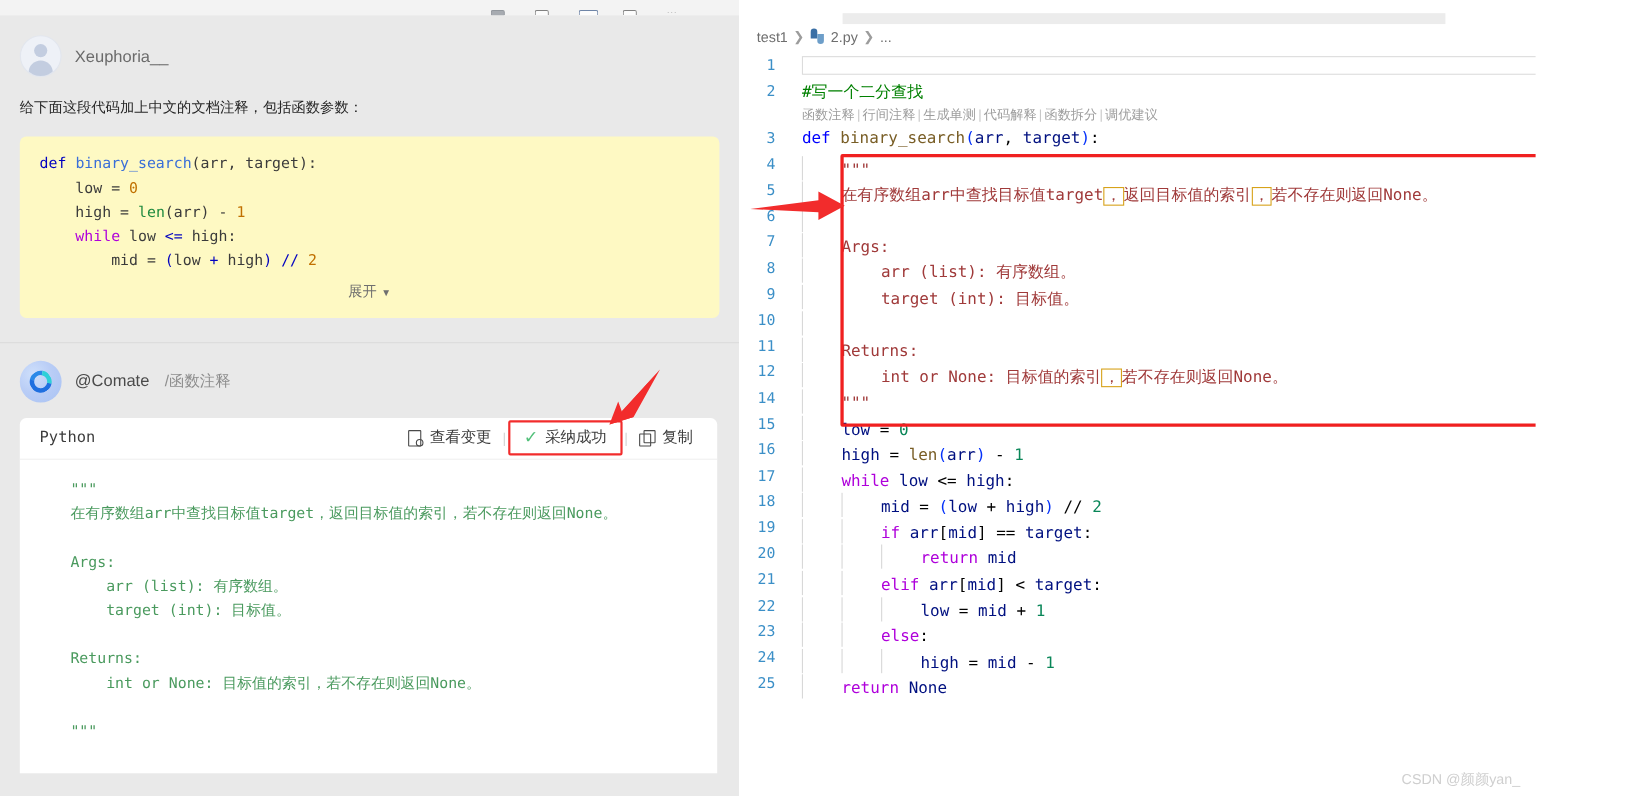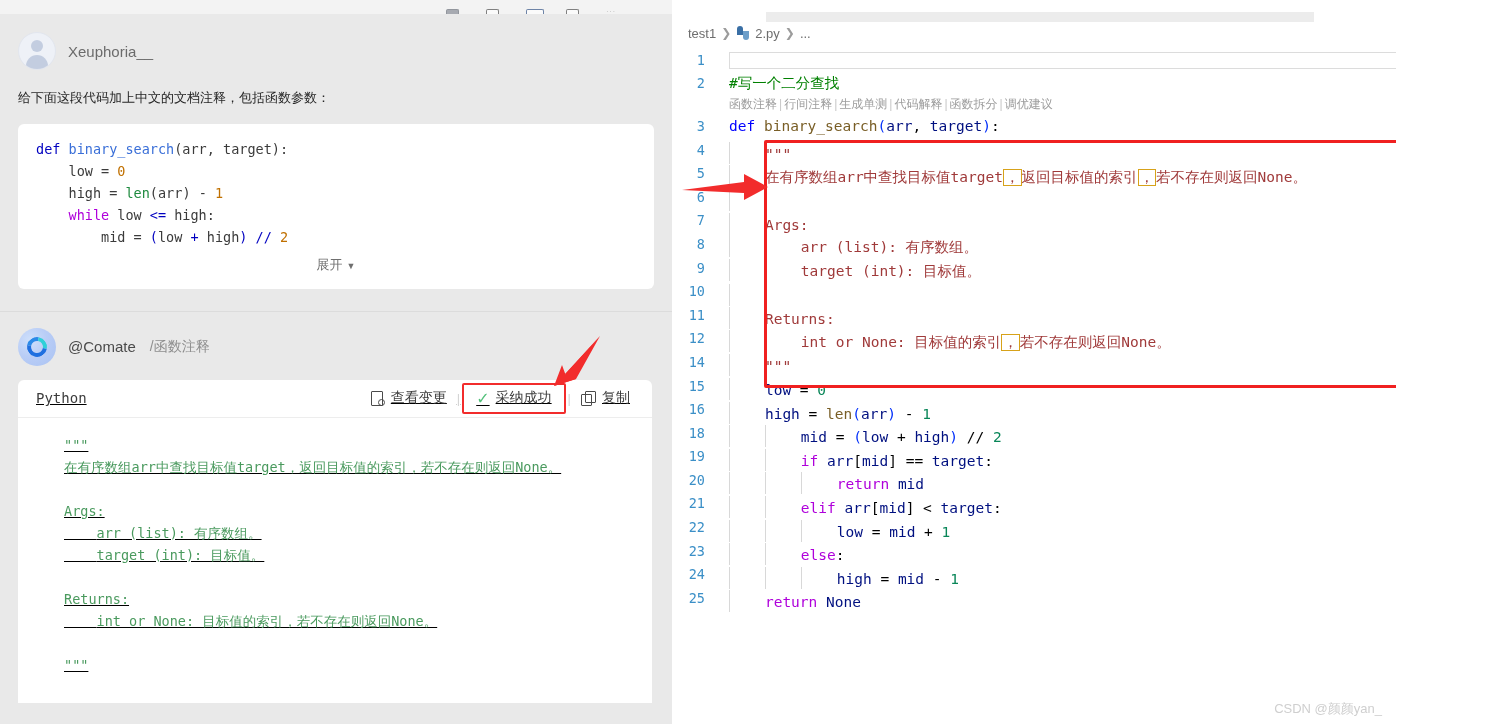--- a/index.html
+++ b/index.html
@@ -56,21 +56,21 @@
   .avatar-user::after {
     content:''; position:absolute; left:50%; top:22px; transform:translateX(-50%);
     width:22px; height:18px; border-radius:11px 11px 0 0; background:#c3cde0;
   }
   .user-name { font-size: 15px; color: #6b6b6b; }
   .user-text {
     margin-top: 18px; font-size: 13px; color: #262626; line-height: 1.5;
   }
 
   .code-card {
-    margin-top: 16px; background: #ffffff; border-radius: 6px;
+    margin-top: 16px; background: #fef9c3; border-radius: 6px;
     padding: 14px 18px 10px 18px;
     font-family: "DejaVu Sans Mono", "Liberation Mono", monospace;
     font-size: 13.5px; line-height: 22px;
   }
   .code-card pre { white-space: pre; font-family: inherit; }
   .expand-row {
     text-align: center; color: #6f6f6f; font-size: 13px;
     font-family: "Liberation Sans", sans-serif; padding: 6px 0 2px 0;
     cursor: pointer;
   }
@@ -91,21 +91,20 @@
     border: 4px solid #1f6fe0;
     border-right-color: #2fd0d8; border-top-color:#2b8ae8;
     transform: rotate(-35deg);
   }
   .bot-name { font-size: 15px; color: #4a4a4a; }
   .bot-cmd { font-size: 14px; color: #8d8d8d; margin-left: 2px; }
 
   .result-card {
     margin-top: 14px; background: #fff; border-radius: 6px 6px 0 0;
     overflow: hidden;
-    text-decoration: underline;
   }
   .result-head {
     display: flex; align-items: center; height: 38px;
     padding: 0 14px 0 18px; border-bottom: 1px solid #ededed;
   }
   .lang-label { font-size: 14px; color: #3c3c3c; flex: 1; font-family:"DejaVu Sans Mono","Liberation Mono",monospace; }
   .act-group { display: flex; align-items: center; gap: 0; }
   .act {
     display: flex; align-items: center; gap: 6px;
     font-size: 14px; color: #3c3c3c; cursor: pointer; padding: 3px 8px;
@@ -438,20 +437,24 @@
       <div class="eline">
         <div class="gutter">15</div>
         <div class="eco"><span class="indent-guide"></span>    <span class="e-var">low</span> <span class="e-op">=</span> <span class="e-num">0</span></div>
       </div>
 
       <div class="eline">
         <div class="gutter">16</div>
         <div class="eco"><span class="indent-guide"></span>    <span class="e-var">high</span> <span class="e-op">=</span> <span class="e-fn">len</span><span class="e-blue">(</span><span class="e-var">arr</span><span class="e-blue">)</span> <span class="e-op">-</span> <span class="e-num">1</span></div>
       </div>
 
+      <div class="eline">
+        <div class="gutter">17</div>
+        <div class="eco"><span class="indent-guide"></span>    <span class="e-kw">while</span> <span class="e-var">low</span> <span class="e-op">&lt;=</span> <span class="e-var">high</span><span class="e-op">:</span></div>
+      </div>
 
       <div class="eline">
         <div class="gutter">18</div>
         <div class="eco"><span class="indent-guide"></span>    <span class="indent-guide"></span>    <span class="e-var">mid</span> <span class="e-op">=</span> <span class="e-blue">(</span><span class="e-var">low</span> <span class="e-op">+</span> <span class="e-var">high</span><span class="e-blue">)</span> <span class="e-op">//</span> <span class="e-num">2</span></div>
       </div>
 
       <div class="eline">
         <div class="gutter">19</div>
         <div class="eco"><span class="indent-guide"></span>    <span class="indent-guide"></span>    <span class="e-kw">if</span> <span class="e-var">arr</span><span class="e-op">[</span><span class="e-var">mid</span><span class="e-op">]</span> <span class="e-op">==</span> <span class="e-var">target</span><span class="e-op">:</span></div>
       </div>

